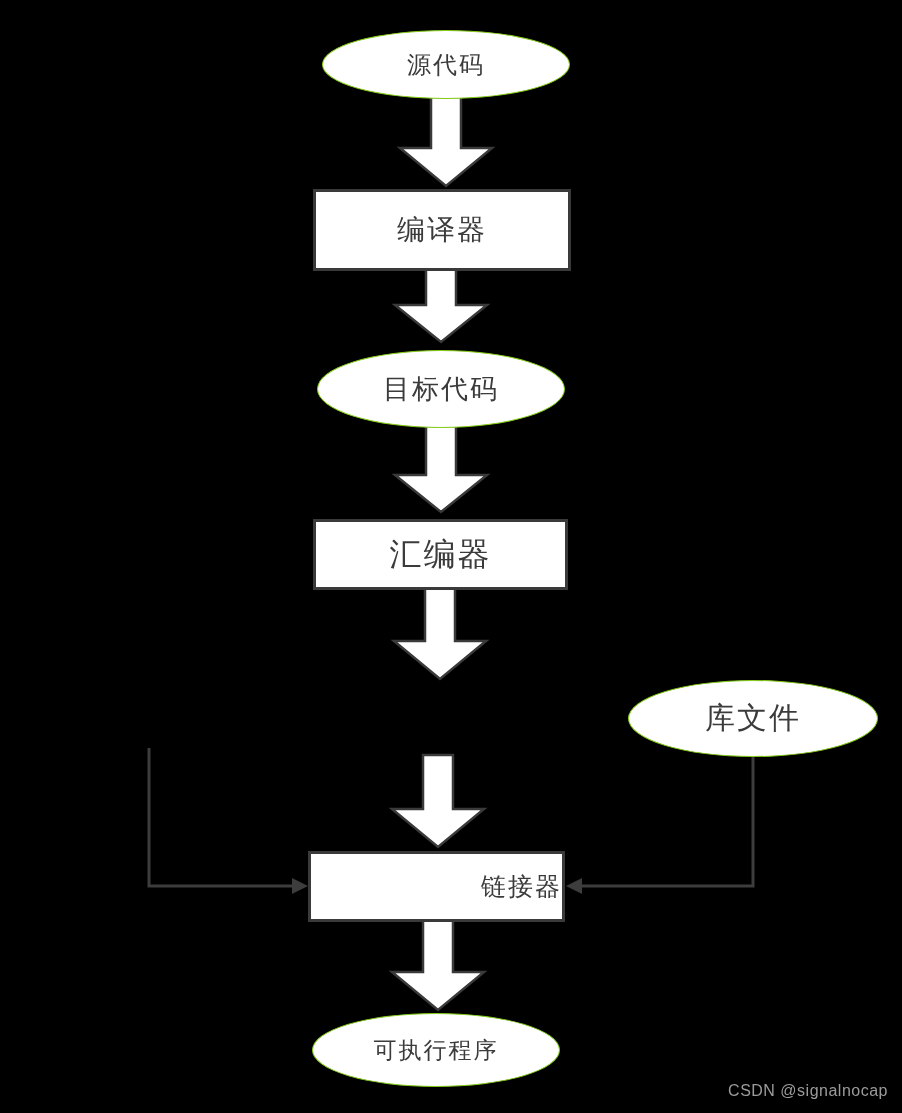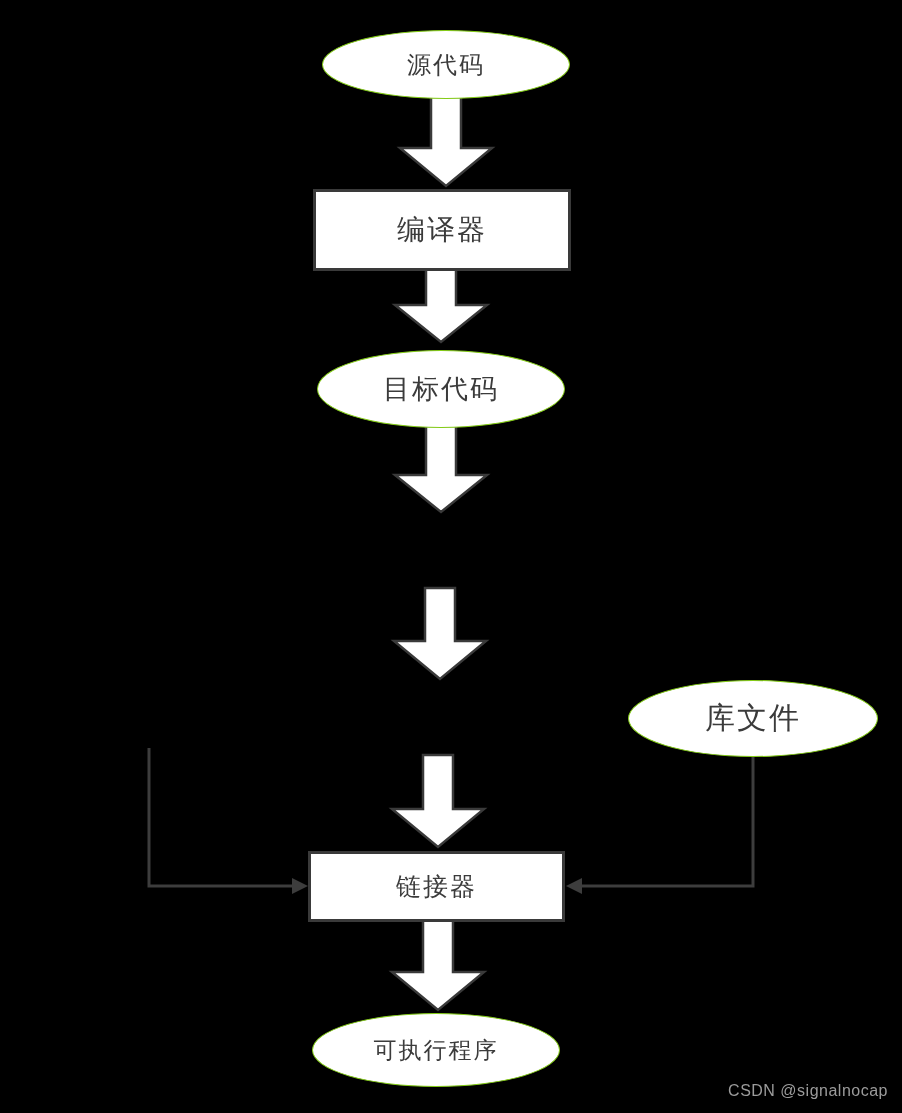--- a/index.html
+++ b/index.html
@@ -41,21 +41,21 @@
   .rect {
     border: 3px solid #3a3a3a;
   }
   .n-source        { left: 322px; top: 30px;  width: 248px; height: 69px; font-size: 24px; }
   .n-compiler      { left: 313px; top: 189px; width: 258px; height: 82px; font-size: 28px; }
   .n-assembly-code { left: 317px; top: 350px; width: 248px; height: 78px; font-size: 27px; }
   .n-assembler     { left: 313px; top: 519px; width: 255px; height: 71px; font-size: 32px; }
   .n-object-code   { left: 312px; top: 686px; width: 251px; height: 71px; font-size: 25px; }
   .n-other-object  { left: 25px;  top: 672px; width: 248px; height: 76px; font-size: 24px; }
   .n-library       { left: 628px; top: 680px; width: 250px; height: 77px; font-size: 30px; }
-  .n-linker        { left: 308px; top: 851px; width: 257px; height: 71px; font-size: 25px; }
+  .n-linker        { left: 308px; top: 851px; width: 257px; height: 71px; font-size: 25px; justify-content: flex-end; }
   .n-executable    { left: 312px; top: 1013px; width: 248px; height: 74px; font-size: 23px; }
   .watermark {
     position: absolute;
     right: 14px;
     top: 1082px;
     color: #9b9b9b;
     font-size: 16px;
     letter-spacing: 0.5px;
     z-index: 3;
     text-align: center;
@@ -102,20 +102,23 @@
   </div>
 
   <div class="node rect n-compiler">
     <span>编译器</span>
   </div>
 
   <div class="node ellipse n-assembly-code">
     <span>目标代码</span>
   </div>
 
+  <div class="node rect n-assembler">
+    <span>汇编器</span>
+  </div>
 
 
 
   <div class="node ellipse n-library">
     <span>库文件</span>
   </div>
 
   <div class="node rect n-linker">
     <span>链接器</span>
   </div>

